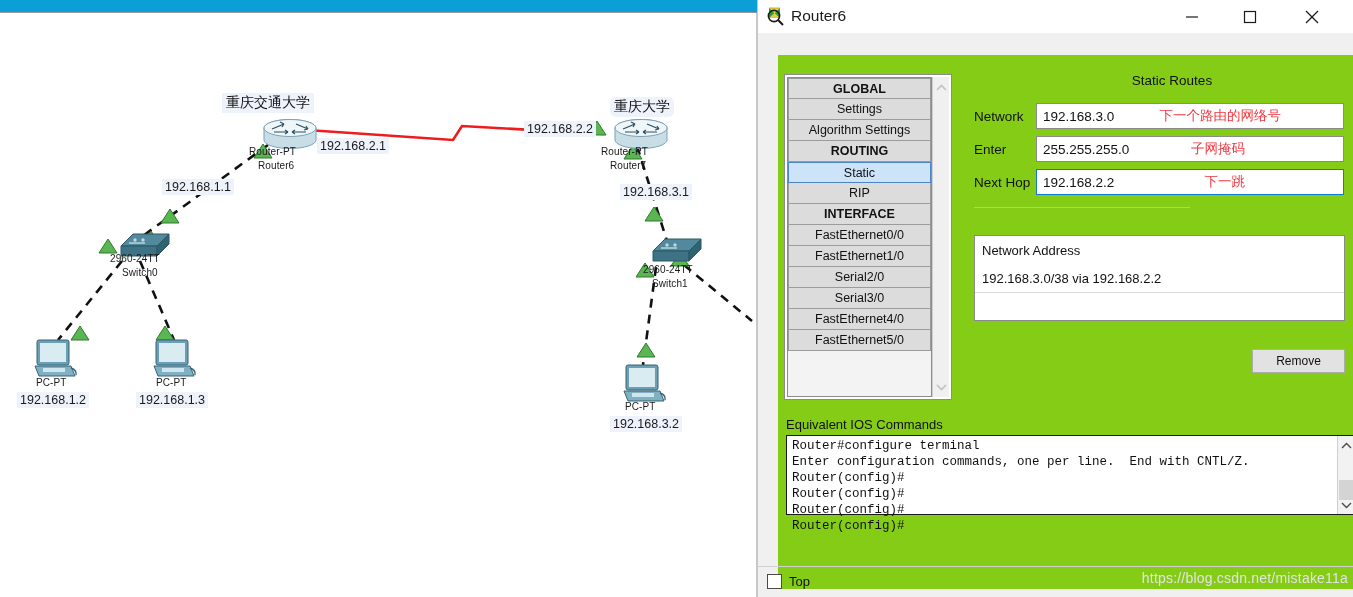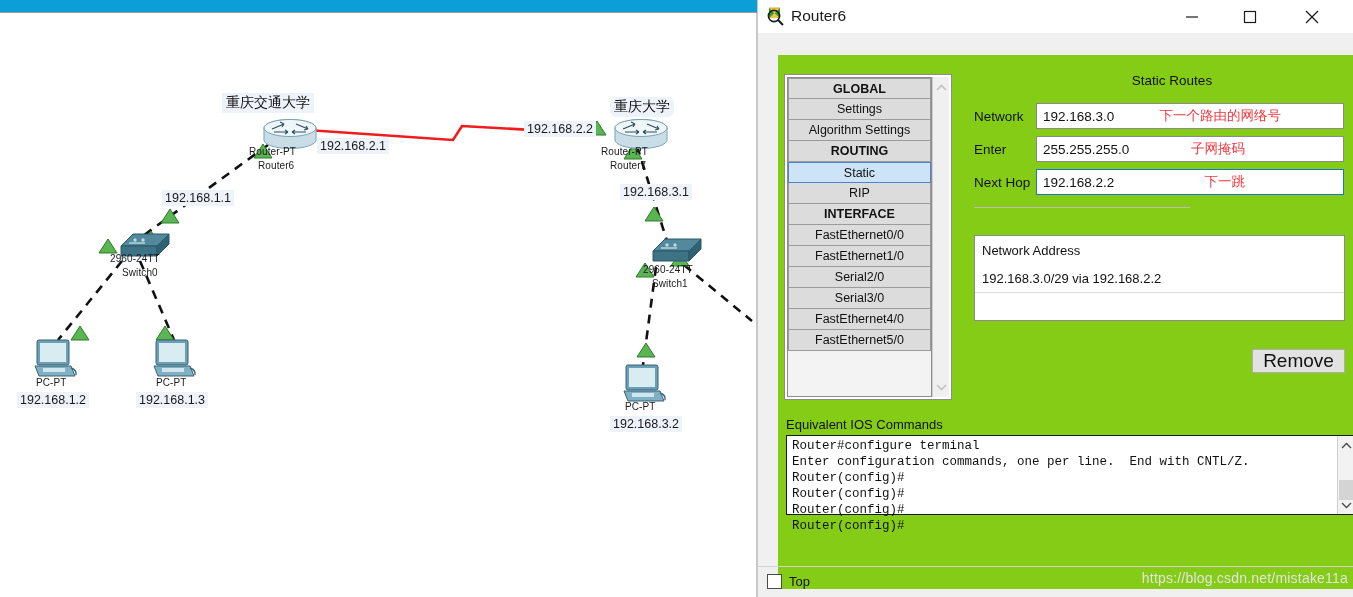--- a/index.html
+++ b/index.html
@@ -179,21 +179,21 @@
     cursor: default;
   }
   #netlist-div {
     position: absolute; left: 0; right: 0; top: 56px; height: 1px;
     background: #d9d9d9;
   }
   #remove-btn {
     position: absolute; left: 474px; top: 294px; width: 93px; height: 24px;
     background: #e2e2e2; border: 1px solid #adadad;
     display: flex; align-items: center; justify-content: center;
-    font-size: 19px; color: #111; cursor: default;
+    font-size: 12px; color: #111; cursor: default;
   }
 
   
   #ios-label {
     position: absolute; left: 8px; top: 362px; font-size: 13px; color: #111;
   }
   #ios-box {
     position: absolute; left: 8px; top: 380px; width: 569px; height: 80px;
     background: #ffffff; border: 1px solid #1a1a1a;
   }
@@ -361,21 +361,21 @@
       <div class="nodelabel" style="left:110px; top:238px;">2960-24TT</div>
       <div class="nodelabel" style="left:122px; top:252px;">Switch0</div>
       <div class="nodelabel" style="left:643px; top:249px;">2960-24TT</div>
       <div class="nodelabel" style="left:652px; top:263px;">Switch1</div>
       <div class="nodelabel" style="left:36px; top:362px;">PC-PT</div>
       <div class="nodelabel" style="left:156px; top:362px;">PC-PT</div>
       <div class="nodelabel" style="left:625px; top:386px;">PC-PT</div>
 
       <div class="iplabel" style="left:317px; top:125px;">192.168.2.1</div>
       <div class="iplabel" style="left:524px; top:108px;">192.168.2.2</div>
-      <div class="iplabel" style="left:162px; top:177px;">192.168.1.1</div>
+      <div class="iplabel" style="left:162px; top:166px;">192.168.1.1</div>
       <div class="iplabel" style="left:620px; top:171px;">192.168.3.1</div>
       <div class="iplabel" style="left:17px; top:379px;">192.168.1.2</div>
       <div class="iplabel" style="left:136px; top:379px;">192.168.1.3</div>
       <div class="iplabel" style="left:610px; top:403px;">192.168.3.2</div>
     </div>
   </div>
 
   <div id="window">
 
     <div id="titlebar">
@@ -491,21 +491,21 @@
         <div class="finput focused">
           <span class="fval">192.168.2.2</span>
           <span class="fnote mid">下一跳</span>
         </div>
       </div>
 
       <div id="hrule"></div>
 
       <div id="netlist">
         <div id="netlist-head">Network Address</div>
-        <div id="netlist-row">192.168.3.0/29 via 192.168.2.2</div>
+        <div id="netlist-row">192.168.3.0/38 via 192.168.2.2</div>
         <div id="netlist-div"></div>
       </div>
 
       <div id="remove-btn">
         <span>Remove</span>
       </div>
 
       <div id="ios-label">Equivalent IOS Commands</div>
       <div id="ios-box">
         <div id="ios-text">Router#configure terminal

